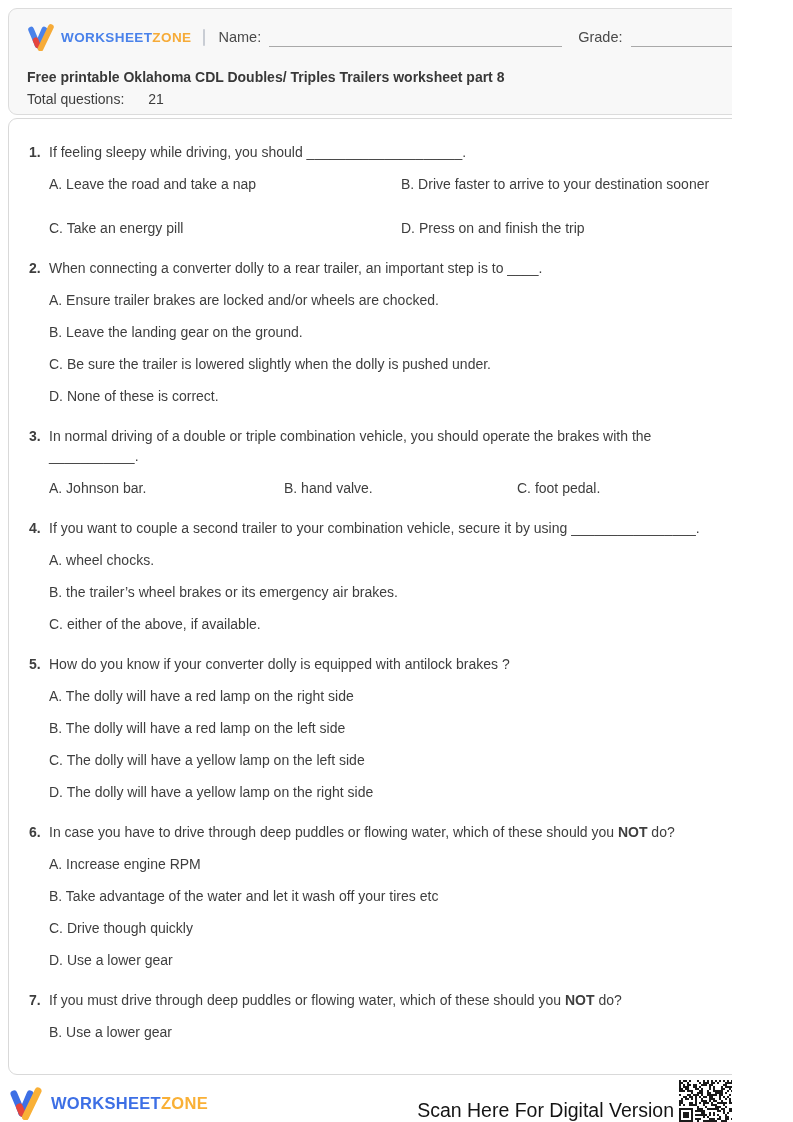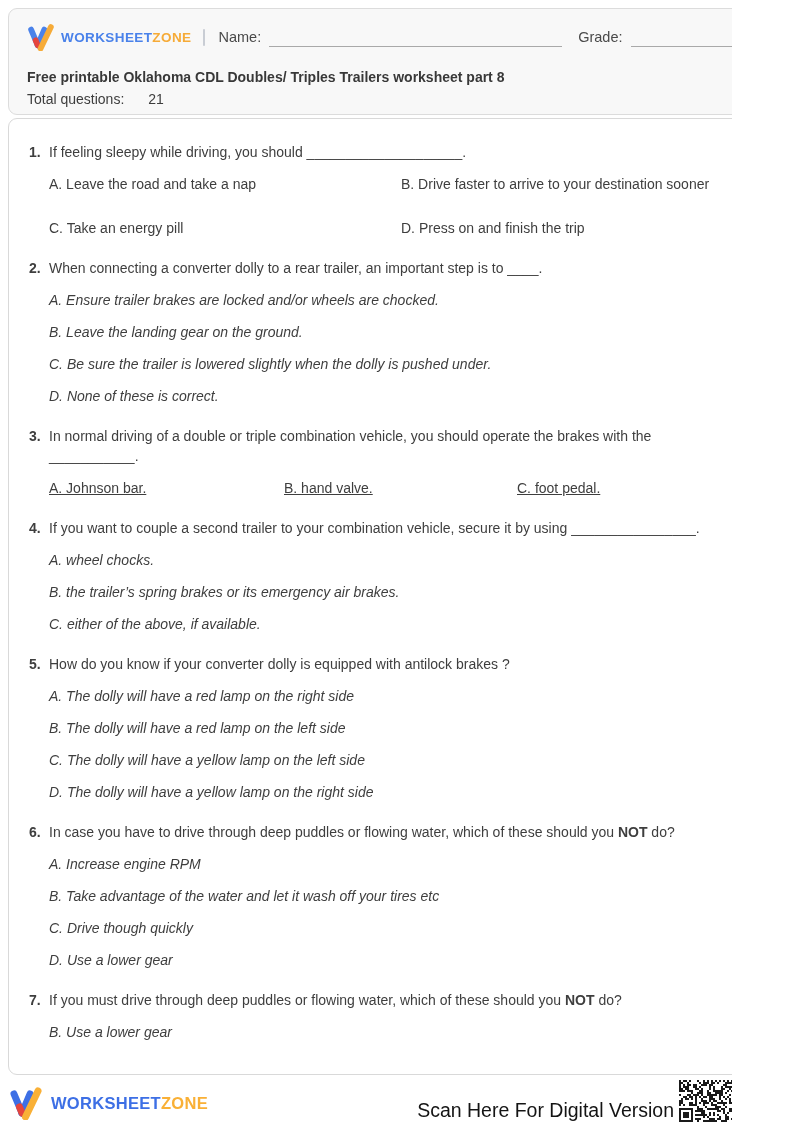--- a/index.html
+++ b/index.html
@@ -34,23 +34,23 @@
     background:#ffffff; border:1px solid #d9d9d9; border-radius:9px;
     padding:23px 14px 0 20px; overflow:hidden;
     font-size:14px; color:#3e3e3e;
   }
   .question { margin-top:20px; }
   .question:first-child { margin-top:0; }
   .q-line { display:flex; line-height:20px; }
   .q-num { font-weight:700; flex:0 0 20px; width:20px; }
   .q-text { flex:1; }
   .q-text2 { padding-left:20px; line-height:20px; }
-  .opt { margin-top:12px; line-height:20px; padding-left:20px;font-style:italic; }
+  .opt { margin-top:12px; line-height:20px; padding-left:20px; }
   .opt-grid2 { display:grid; grid-template-columns:352px 1fr; row-gap:24px; margin-top:12px; padding-left:20px; line-height:20px; }
-  .opt-grid3 { display:grid; grid-template-columns:235px 233px 1fr; margin-top:12px; padding-left:20px; line-height:20px;text-decoration:underline; }
+  .opt-grid3 { display:grid; grid-template-columns:235px 233px 1fr; margin-top:12px; padding-left:20px; line-height:20px; }
   .b { font-weight:700; }
   
   .footer-left { position:absolute; left:8px; top:1086px; display:flex; align-items:center; }
   .footer-logo { width:36px; height:34px; }
   .brand-lg { font-weight:800; font-size:16.5px; letter-spacing:.3px; margin-left:7px; white-space:nowrap; }
   .brand-lg .w1 { color:#3d6fe5; }
   .brand-lg .w2 { color:#f9b036; }
   .footer-right { position:absolute; right:-3px; top:1080px; display:flex; align-items:center; }
   .scan-text { font-size:19.5px; color:#141414; margin-right:5px; white-space:nowrap; transform:translateY(9px); }
   .qr { width:56px; height:42px; }
@@ -117,21 +117,21 @@
         <span>C. foot pedal.</span>
       </div>
     </div>
 
     <div class="question">
       <div class="q-line">
         <span class="q-num">4.</span>
         <span class="q-text">If you want to couple a second trailer to your combination vehicle, secure it by using ________________.</span>
       </div>
       <div class="opt">A. wheel chocks.</div>
-      <div class="opt">B. the trailer’s spring brakes or its emergency air brakes.</div>
+      <div class="opt">B. the trailer’s wheel brakes or its emergency air brakes.</div>
       <div class="opt">C. either of the above, if available.</div>
     </div>
 
     <div class="question">
       <div class="q-line">
         <span class="q-num">5.</span>
         <span class="q-text">How do you know if your converter dolly is equipped with antilock brakes ?</span>
       </div>
       <div class="opt">A. The dolly will have a red lamp on the right side</div>
       <div class="opt">B. The dolly will have a red lamp on the left side</div>

